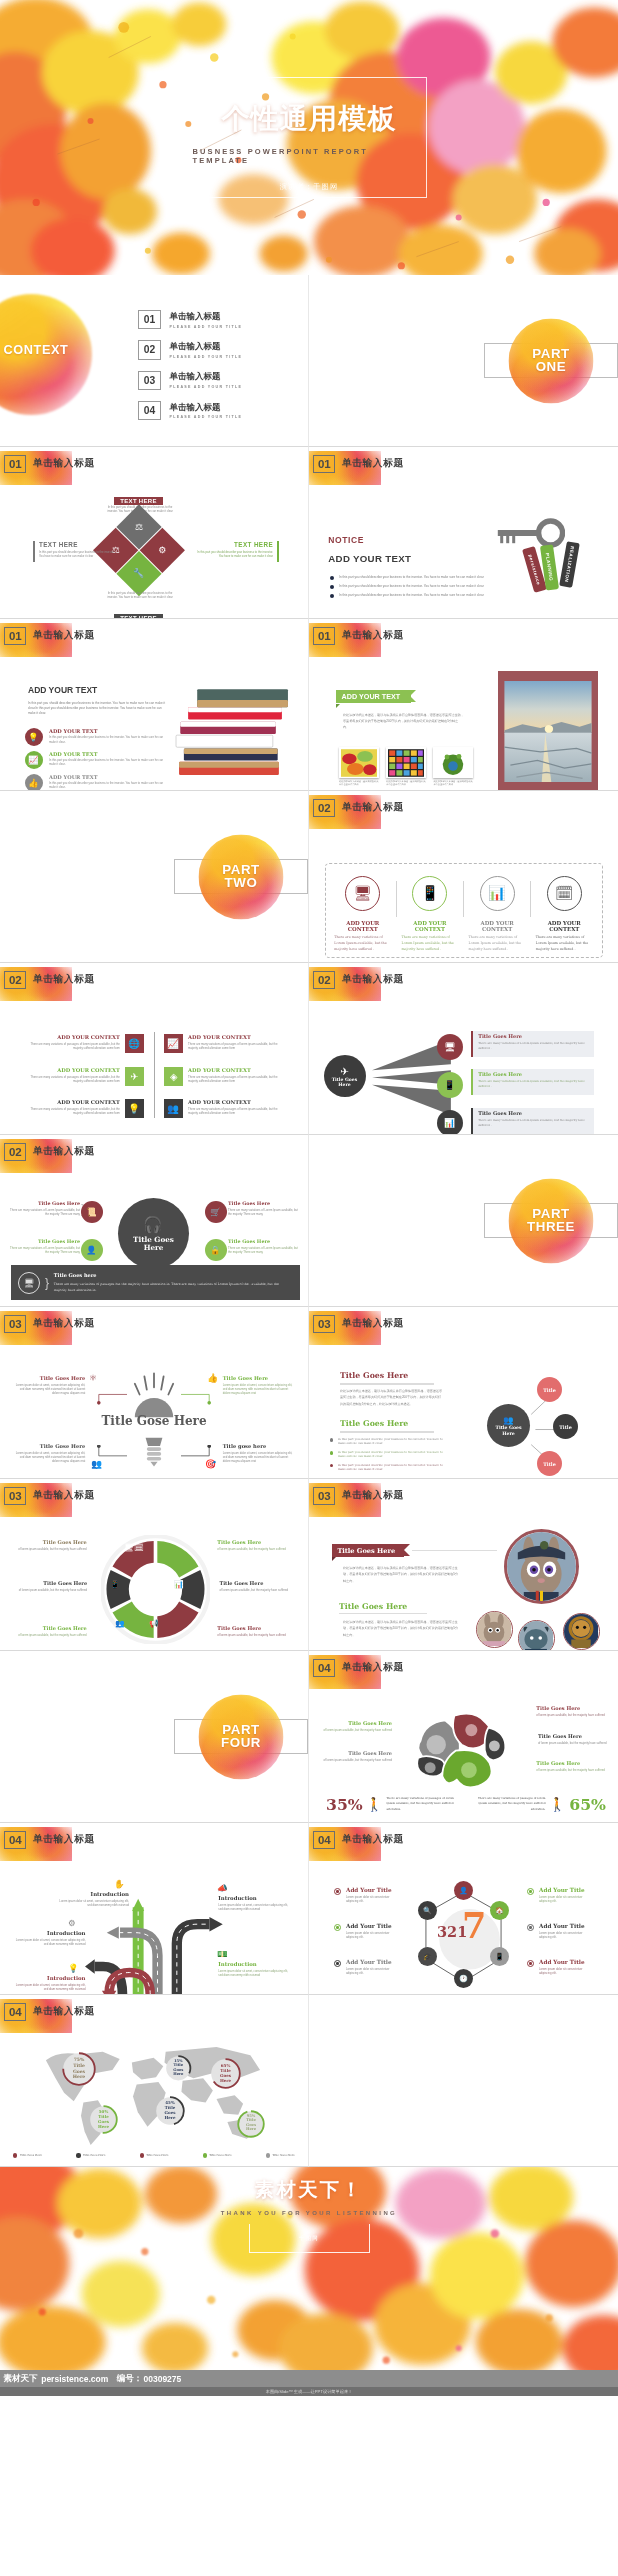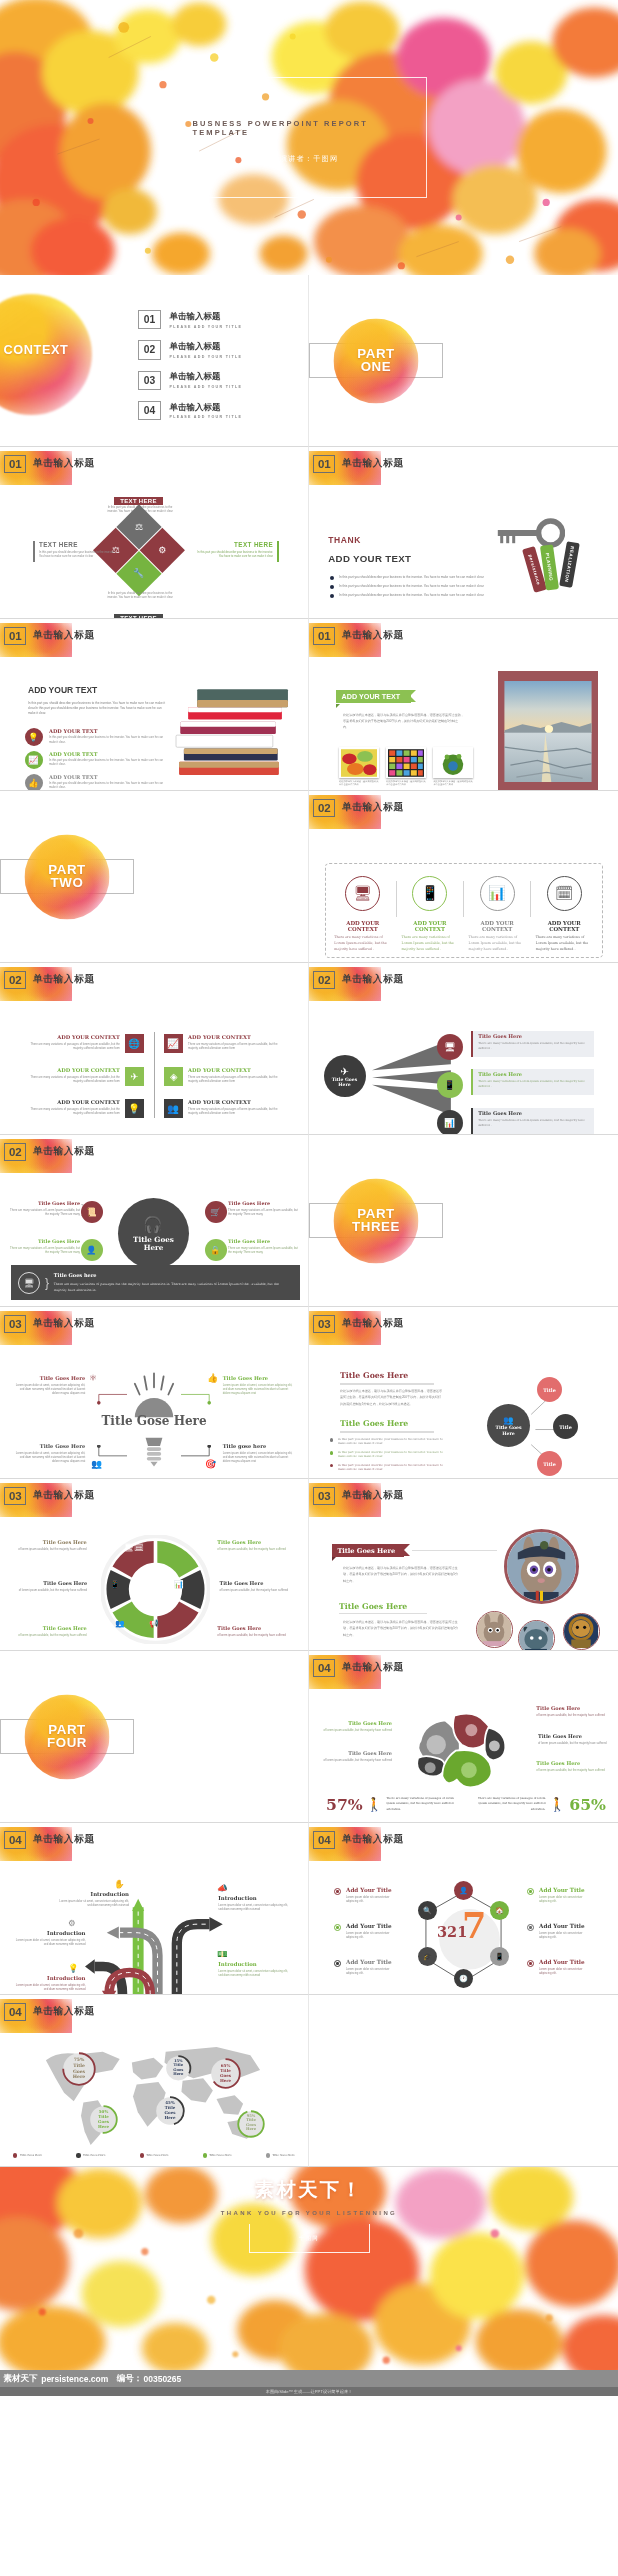--- a/index.html
+++ b/index.html
@@ -60,21 +60,21 @@
     border:0.8px solid #6e6e6e; color:#4a4a4a; font-size:11.5px; font-weight:bold;
     display:flex; align-items:center; justify-content:center; background:transparent;
     font-family:"Liberation Sans", sans-serif;
   }
   .shead-title {
     position:absolute; left:33px; top:6px; font-size:9.7px; color:#3f3f3f;
     font-family:"DejaVu Serif", serif; font-weight:bold; letter-spacing:0.6px;
   }
 
   
-  .part-wrap { position:absolute; inset:0; display:flex; align-items:center; justify-content:flex-start; }
+  .part-wrap { position:absolute; inset:0; display:flex; align-items:center; justify-content:flex-end; }
   .part-frame { width:134px; height:35px; border:0.8px solid #bdbdbd; position:relative; }
   .part-blot {
     position:absolute; left:50%; top:50%; transform:translate(-50%,-50%);
     width:85px; height:85px; border-radius:50%;
     background:
       radial-gradient(circle at 40% 30%, rgba(250,190,40,.9) 0 26%, rgba(250,190,40,0) 60%),
       radial-gradient(circle at 62% 60%, rgba(232,70,110,.8) 0 22%, rgba(232,70,110,0) 58%),
       radial-gradient(circle at 30% 65%, rgba(242,120,40,.9) 0 26%, rgba(242,120,40,0) 62%),
       radial-gradient(circle at 70% 28%, rgba(250,230,70,.85) 0 20%, rgba(250,230,70,0) 55%);
     filter:blur(0.7px);
@@ -218,20 +218,21 @@
         <line x1="180" y1="95" x2="250" y2="60"></line>
           <line x1="330" y1="250" x2="400" y2="215"></line>
         <line x1="455" y1="360" x2="520" y2="330"></line>
           <line x1="690" y1="425" x2="760" y2="400"></line>
         <line x1="860" y1="400" x2="930" y2="375"></line>
           <line x1="95" y1="255" x2="165" y2="230"></line>
       </g>
     </svg>
     <div class="hero-inner">
       <div class="hero-frame">
+        <div class="hero-title">个性通用模板</div>
         <div class="hero-sub">BUSNESS POWERPOINT REPORT TEMPLATE</div>
         <div class="hero-author">演讲者：千图网</div>
       </div>
     </div>
   </div>
 </div>
 
 <div class="row">
   <div class="slide">
     <div class="contents-blot"></div>
@@ -329,21 +330,21 @@
     </div>
   </div>
 
   <div class="slide">
     <div class="shead">
         <div class="blot"></div>
       <div class="num-box">01</div>
       <div class="shead-title">单击输入标题</div>
     </div>
 
-    <div style="position:absolute;left:19.3px;top:88px;font-size:8.5px;font-weight:bold;color:#8f3b41;letter-spacing:0.6px;">THANK</div>
+    <div style="position:absolute;left:19.3px;top:88px;font-size:8.5px;font-weight:bold;color:#8f3b41;letter-spacing:0.6px;">NOTICE</div>
     <div style="position:absolute;left:19.3px;top:106px;font-size:9.7px;font-weight:bold;color:#3c3c3c;letter-spacing:0.3px;">ADD YOUR TEXT</div>
 
     <div style="position:absolute;left:20.5px;top:128px;width:157px;">
       <div style="display:flex;margin-bottom:3.6px;">
           <span style="width:4.2px;height:4.2px;border-radius:50%;background:#1f2a44;margin:1.2px 5.4px 0 0;flex:none;"></span>
           <span class="tiny2">In this part you should describe your business to the investor. You have to make sure he can make it clear</span>
         </div>
       <div style="display:flex;margin-bottom:3.6px;">
           <span style="width:4.2px;height:4.2px;border-radius:50%;background:#1f2a44;margin:1.2px 5.4px 0 0;flex:none;"></span>
           <span class="tiny2">In this part you should describe your business to the investor. You have to make sure he can make it clear</span>
@@ -1018,21 +1019,21 @@
     <div style="position:absolute;right:6px;top:82px;width:74px;">
       <div class="serif" style="font-size:5px;font-weight:bold;color:#3c3c3c;">Title Goes Here</div>
       <div class="tiny" style="margin-top:1.8px;">of lorem ipsum available, but the majority have suffered</div>
     </div>
     <div style="position:absolute;right:9.7px;top:109px;width:72px;">
       <div class="serif" style="font-size:5px;font-weight:bold;color:#76b440;">Title Goes Here</div>
       <div class="tiny" style="margin-top:1.8px;color:#8fa87a;">of lorem ipsum available, but the majority have suffered</div>
     </div>
 
     <div style="position:absolute;left:17px;bottom:8.5px;display:flex;align-items:center;">
-      <div class="serif" style="font-size:15.7px;font-weight:bold;color:#8f3b41;">57%</div>
+      <div class="serif" style="font-size:15.7px;font-weight:bold;color:#8f3b41;">35%</div>
       <div style="font-size:13.3px;color:#8f3b41;margin:0 3.6px;">🚶</div>
       <div class="serif tiny" style="width:72px;line-height:1.8;color:#555;">There are many variations of passages of lorem ipsum available, but the majority have suffered alteration.</div>
     </div>
     <div style="position:absolute;right:12px;bottom:8.5px;display:flex;align-items:center;">
       <div class="serif tiny" style="width:72px;line-height:1.8;color:#555;text-align:right;">There are many variations of passages of lorem ipsum available, but the majority have suffered alteration.</div>
       <div style="font-size:13.3px;color:#76b440;margin:0 3.6px;">🚶</div>
       <div class="serif" style="font-size:15.7px;font-weight:bold;color:#76b440;">65%</div>
     </div>
   </div>
 </div>
@@ -1333,16 +1334,16 @@
     <div class="thanks-frame">
       <div class="thanks-author">千图网</div>
     </div>
   </div>
 </div>
 
 <div class="footer-bar">
   <span class="footer-left">素材天下</span>
   <span class="footer-left" style="padding-left:3.6px;">persistence.com</span>
   <span class="footer-left" style="padding-left:8.5px;">编号：</span>
-  <span class="footer-left" style="padding-left:1.2px;">00350265</span>
+  <span class="footer-left" style="padding-left:1.2px;">00309275</span>
 </div>
 <div class="footer-note">本图由iSlide™ 生成——让PPT设计简单起来！</div>
 
 
 </body></html>

